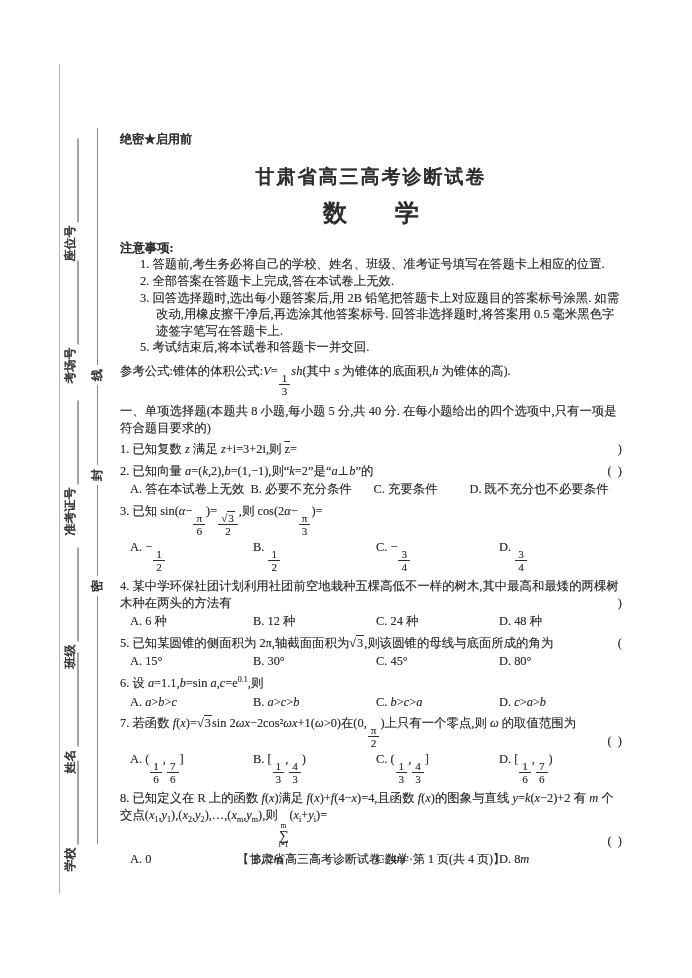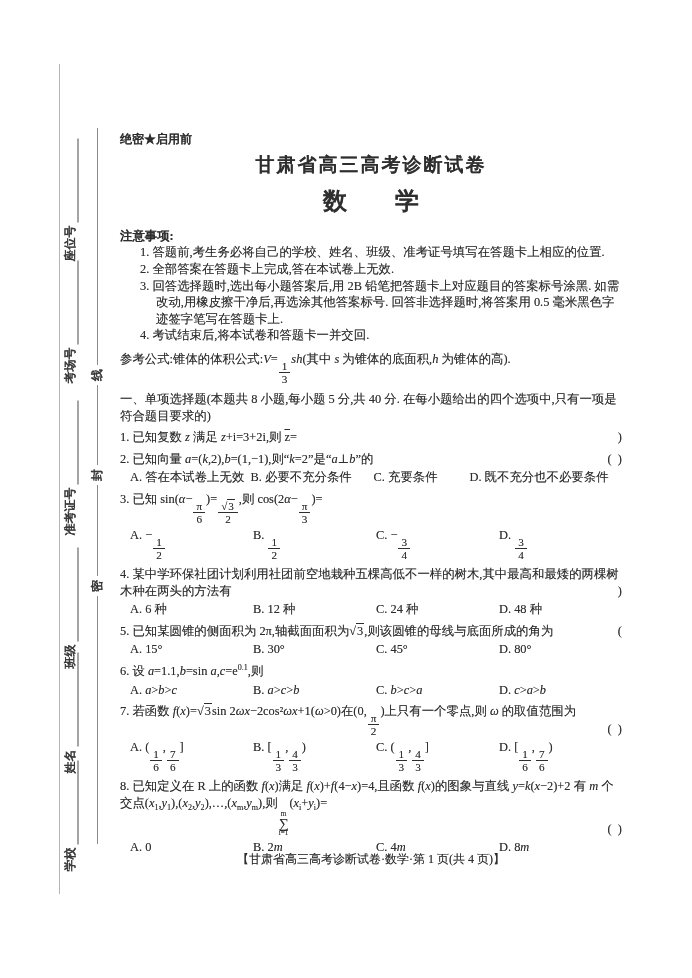--- a/index.html
+++ b/index.html
@@ -14,21 +14,21 @@
   
   .v-field{position:absolute;left:70px;transform:translate(-50%,-50%) rotate(-90deg);
     white-space:nowrap;font-size:12px;font-weight:bold;color:#3a3a3a;display:flex;align-items:flex-end;gap:3px;}
   .fill-line{display:inline-block;width:84px;height:1.05em;border-bottom:1.2px solid #4a4a4a;}
   .seal-char{position:absolute;left:97px;transform:translate(-50%,-50%) rotate(-90deg);
     background:#fff;padding:0 4px;font-size:12px;font-weight:bold;color:#3a3a3a;}
 
   
   .content{position:absolute;left:120px;top:131px;width:502px;font-size:12.4px;line-height:1.34;}
   .classification{font-weight:bold;font-size:12px;}
-  .title{text-align:center;font-size:19px;font-weight:bold;letter-spacing:2px;margin-top:5px;}
+  .title{text-align:center;font-size:19px;font-weight:bold;letter-spacing:2px;margin-top:17px;}
   .subject{text-align:center;font-size:24px;font-weight:bold;margin-top:7px;}
   .exam-info{text-align:center;font-weight:bold;font-size:12.6px;margin-top:12px;}
   .notes-title{font-weight:bold;margin-top:11px;}
   .note{margin-left:20px;padding-left:16px;text-indent:-16px;}
   .formula{margin-top:7px;}
   .section{font-weight:normal;margin-top:6px;}
   .question{margin-top:5px;}
   .stem{position:relative;}
   .bracket{position:absolute;right:0;bottom:0;white-space:pre;}
   .options{display:grid;grid-template-columns:25% 25% 25% 25%;margin-left:10px;margin-top:2px;}
@@ -92,21 +92,21 @@
   <div class="content">
 
     <div class="classification">绝密★启用前</div>
     <div class="title">甘肃省高三高考诊断试卷</div>
     <div class="subject">数　　学</div>
 
     <div class="notes-title">注意事项:</div>
     <div class="note">1. 答题前,考生务必将自己的学校、姓名、班级、准考证号填写在答题卡上相应的位置.</div>
     <div class="note">2. 全部答案在答题卡上完成,答在本试卷上无效.</div>
     <div class="note">3. 回答选择题时,选出每小题答案后,用 2B 铅笔把答题卡上对应题目的答案标号涂黑. 如需改动,用橡皮擦干净后,再选涂其他答案标号. 回答非选择题时,将答案用 0.5 毫米黑色字迹签字笔写在答题卡上.</div>
-    <div class="note">4. 考试结束后,将本试卷和答题卡一并交回.</div>
+    <div class="note">5. 考试结束后,将本试卷和答题卡一并交回.</div>
 
     <div class="formula">参考公式:锥体的体积公式:<i>V</i>=<span class="frac">
           <span class="nu">1</span>
           <span class="de">3</span>
         </span><i>sh</i>(其中 <i>s</i> 为锥体的底面积,<i>h</i> 为锥体的高).</div>
     <div class="section">一、单项选择题(本题共 8 小题,每小题 5 分,共 40 分. 在每小题给出的四个选项中,只有一项是符合题目要求的)</div>
 
     <div class="question">
       <div class="stem">
         <span>1. 已知复数 <i>z</i> 满足 <i>z</i>+i=3+2i,则 <span class="bar">z</span>=</span>

